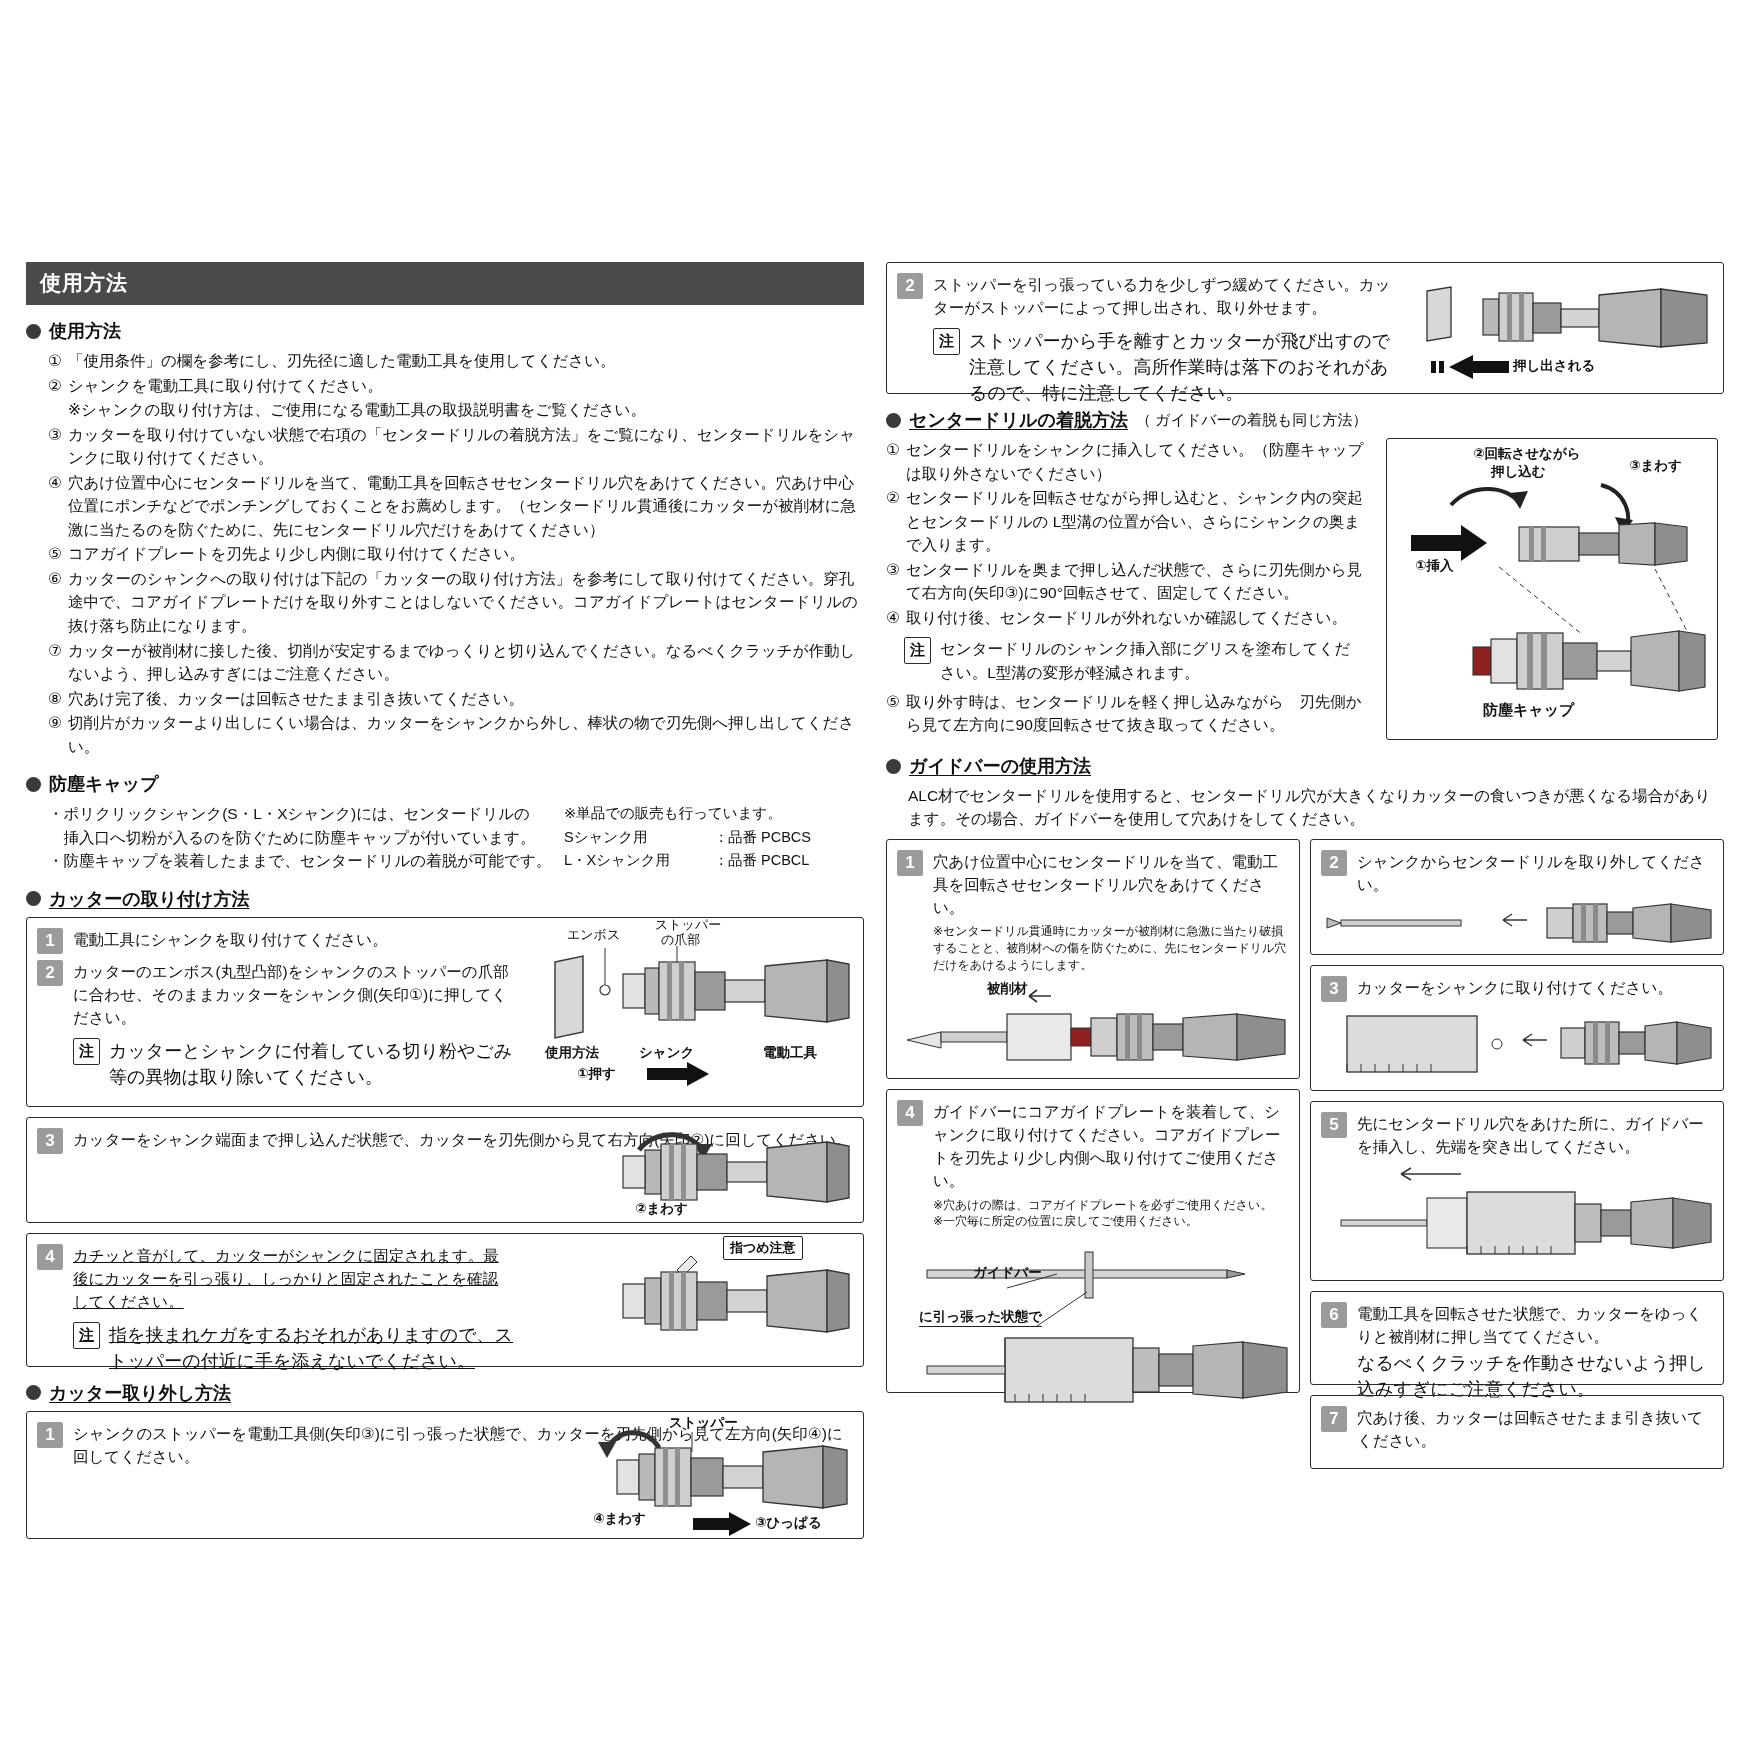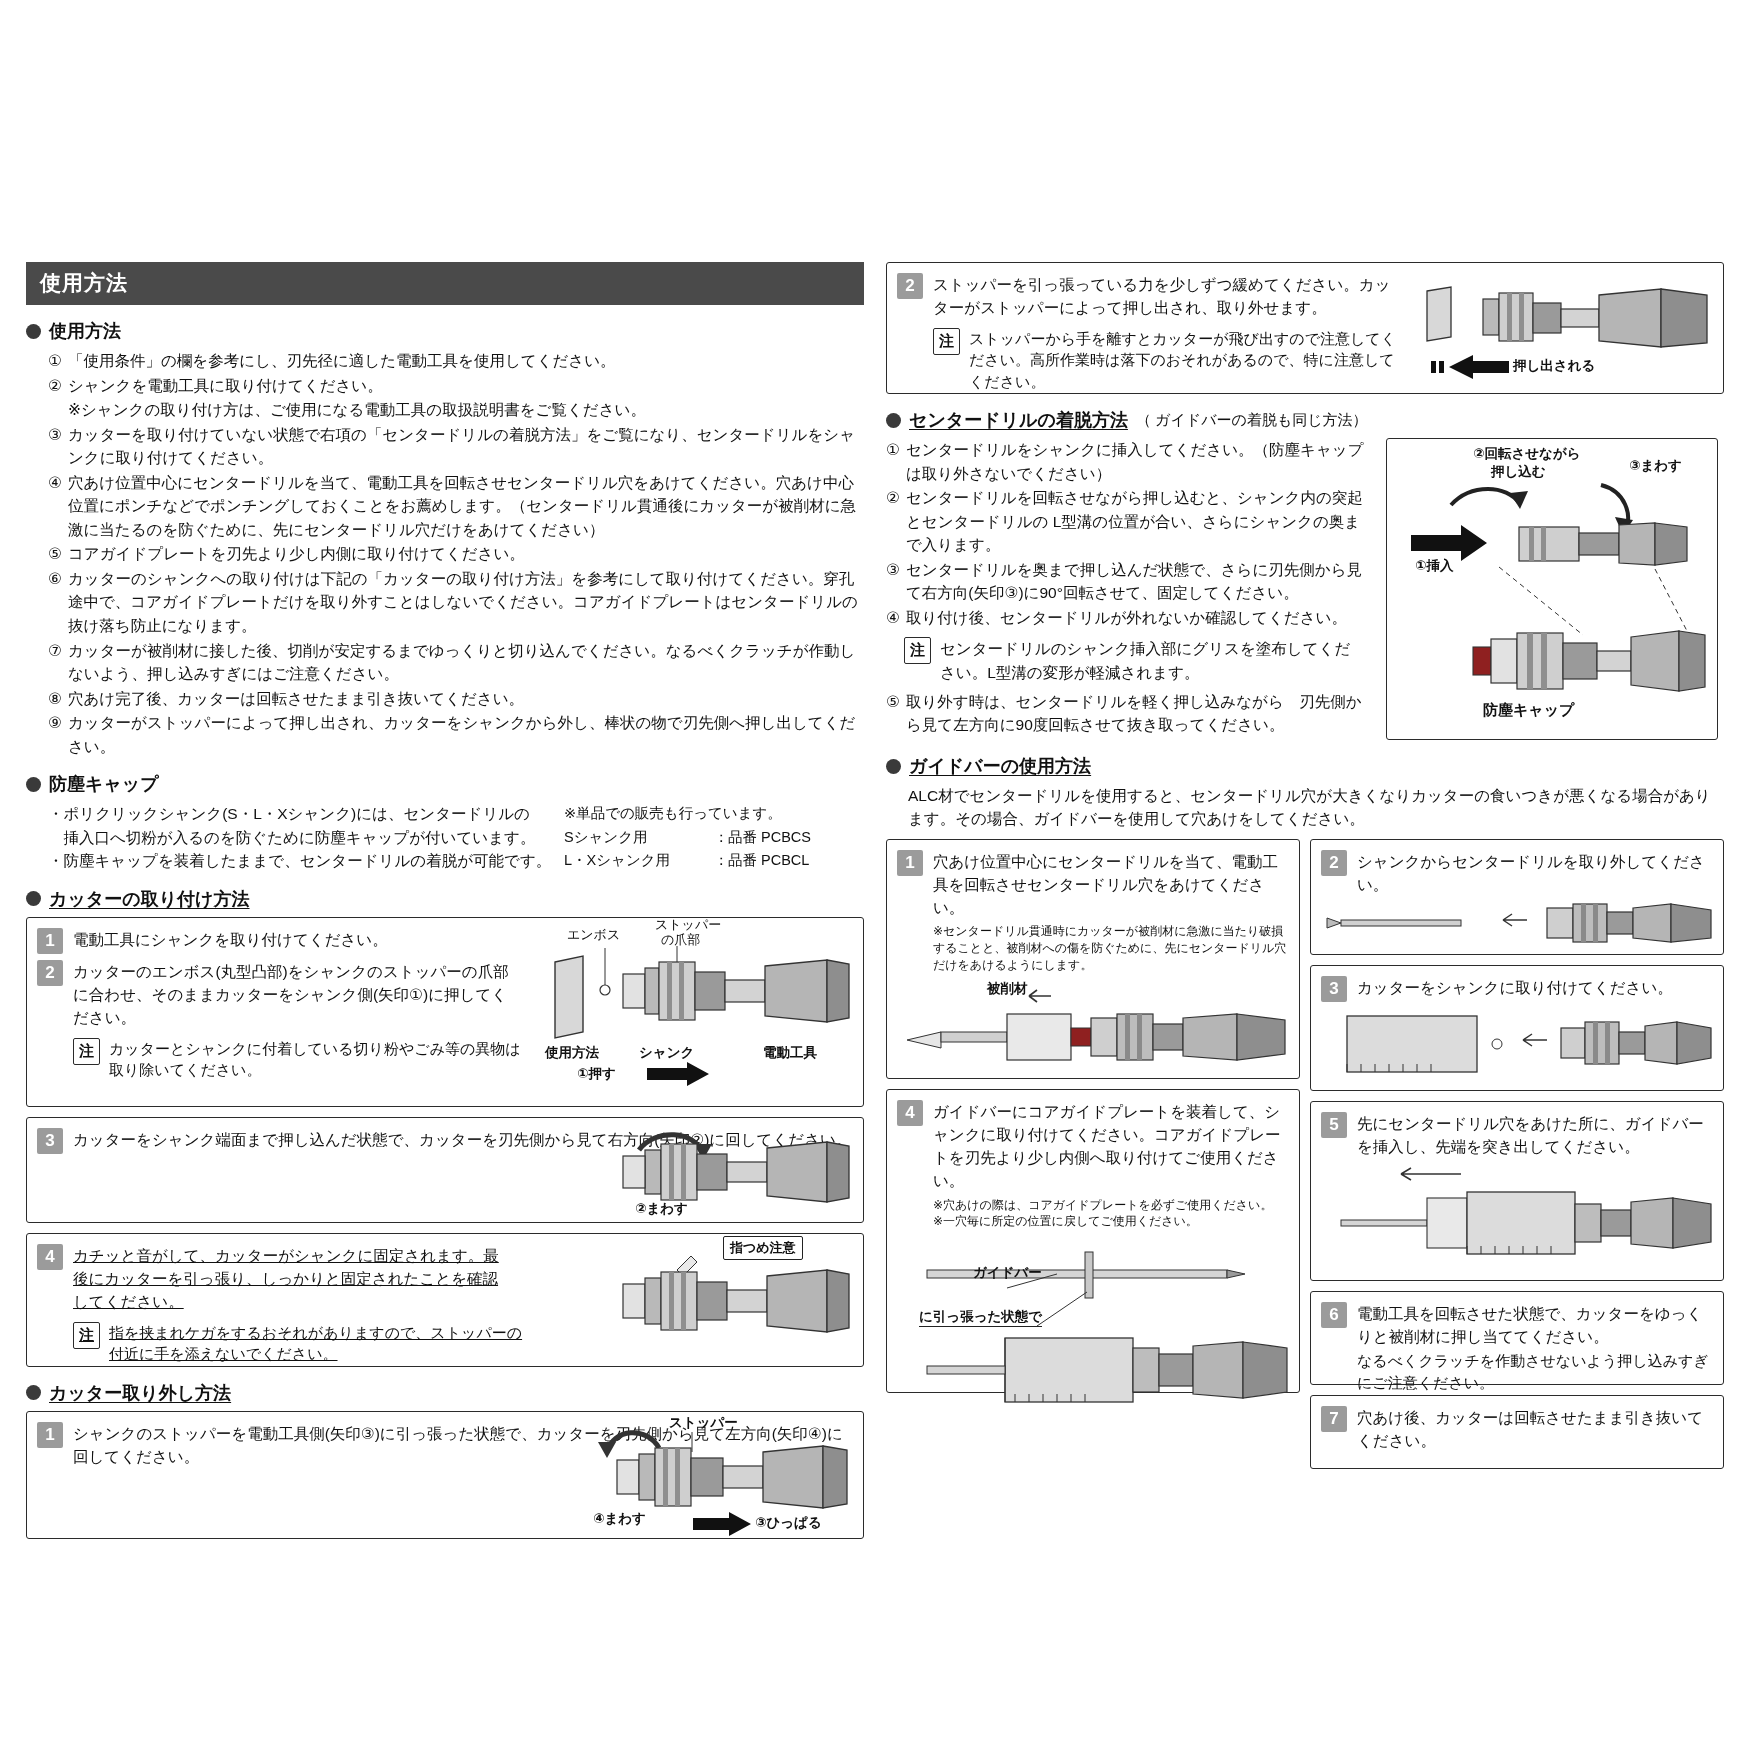--- a/index.html
+++ b/index.html
@@ -42,21 +42,21 @@
   
   .box{border:1.6px solid #2b2b2b;border-radius:3px;background:#fff;}
   .stepbox{border:1.6px solid #2b2b2b;border-radius:3px;margin-bottom:10px;position:relative;}
   .steprow{display:flex;padding:10px 10px 10px 10px;}
   .stepnum{
     flex:none;width:26px;height:26px;background:#9b9b9b;color:#fff;
     font-weight:bold;font-size:17px;display:flex;align-items:center;justify-content:center;
     margin-right:10px;border-radius:2px;
   }
   .steptext{font-size:15.5px;line-height:1.5;flex:1;}
-  .small{font-size:15px;line-height:1.45;}
+  .small{font-size:18px;line-height:1.45;}
   .xsmall{font-size:12px;line-height:1.4;}
 
   .cautionrow{display:flex;margin-top:8px;}
   .cautionbadge{
     flex:none;width:25px;height:25px;border:1.5px solid #2b2b2b;border-radius:2px;
     font-size:15px;font-weight:bold;display:flex;align-items:center;justify-content:center;
     margin-right:9px;background:#fff;
   }
 
   
@@ -125,21 +125,21 @@
        <li>
               <span class="num">⑦</span>
               <span class="txt">カッターが被削材に接した後、切削が安定するまでゆっくりと切り込んでください。なるべくクラッチが作動しないよう、押し込みすぎにはご注意ください。</span>
             </li>
        <li>
               <span class="num">⑧</span>
               <span class="txt">穴あけ完了後、カッターは回転させたまま引き抜いてください。</span>
             </li>
        <li>
               <span class="num">⑨</span>
-              <span class="txt">カッターがストッパーによって押し出され、カッターをシャンクから外し、棒状の物で刃先側へ押し出してください。</span>
+              <span class="txt">切削片がカッターより出しにくい場合は、カッターをシャンクから外し、棒状の物で刃先側へ押し出してください。</span>
             </li>
      </ul>
 
      <div class="bullet-head">
        <span class="dot"></span>
        <span>防塵キャップ</span>
      </div>
      <div style="display:flex;">
        <div style="flex:1;" class="indent1">
          <div class="note-line">・ポリクリックシャンク(S・L・Xシャンク)には、センタードリルの</div>

